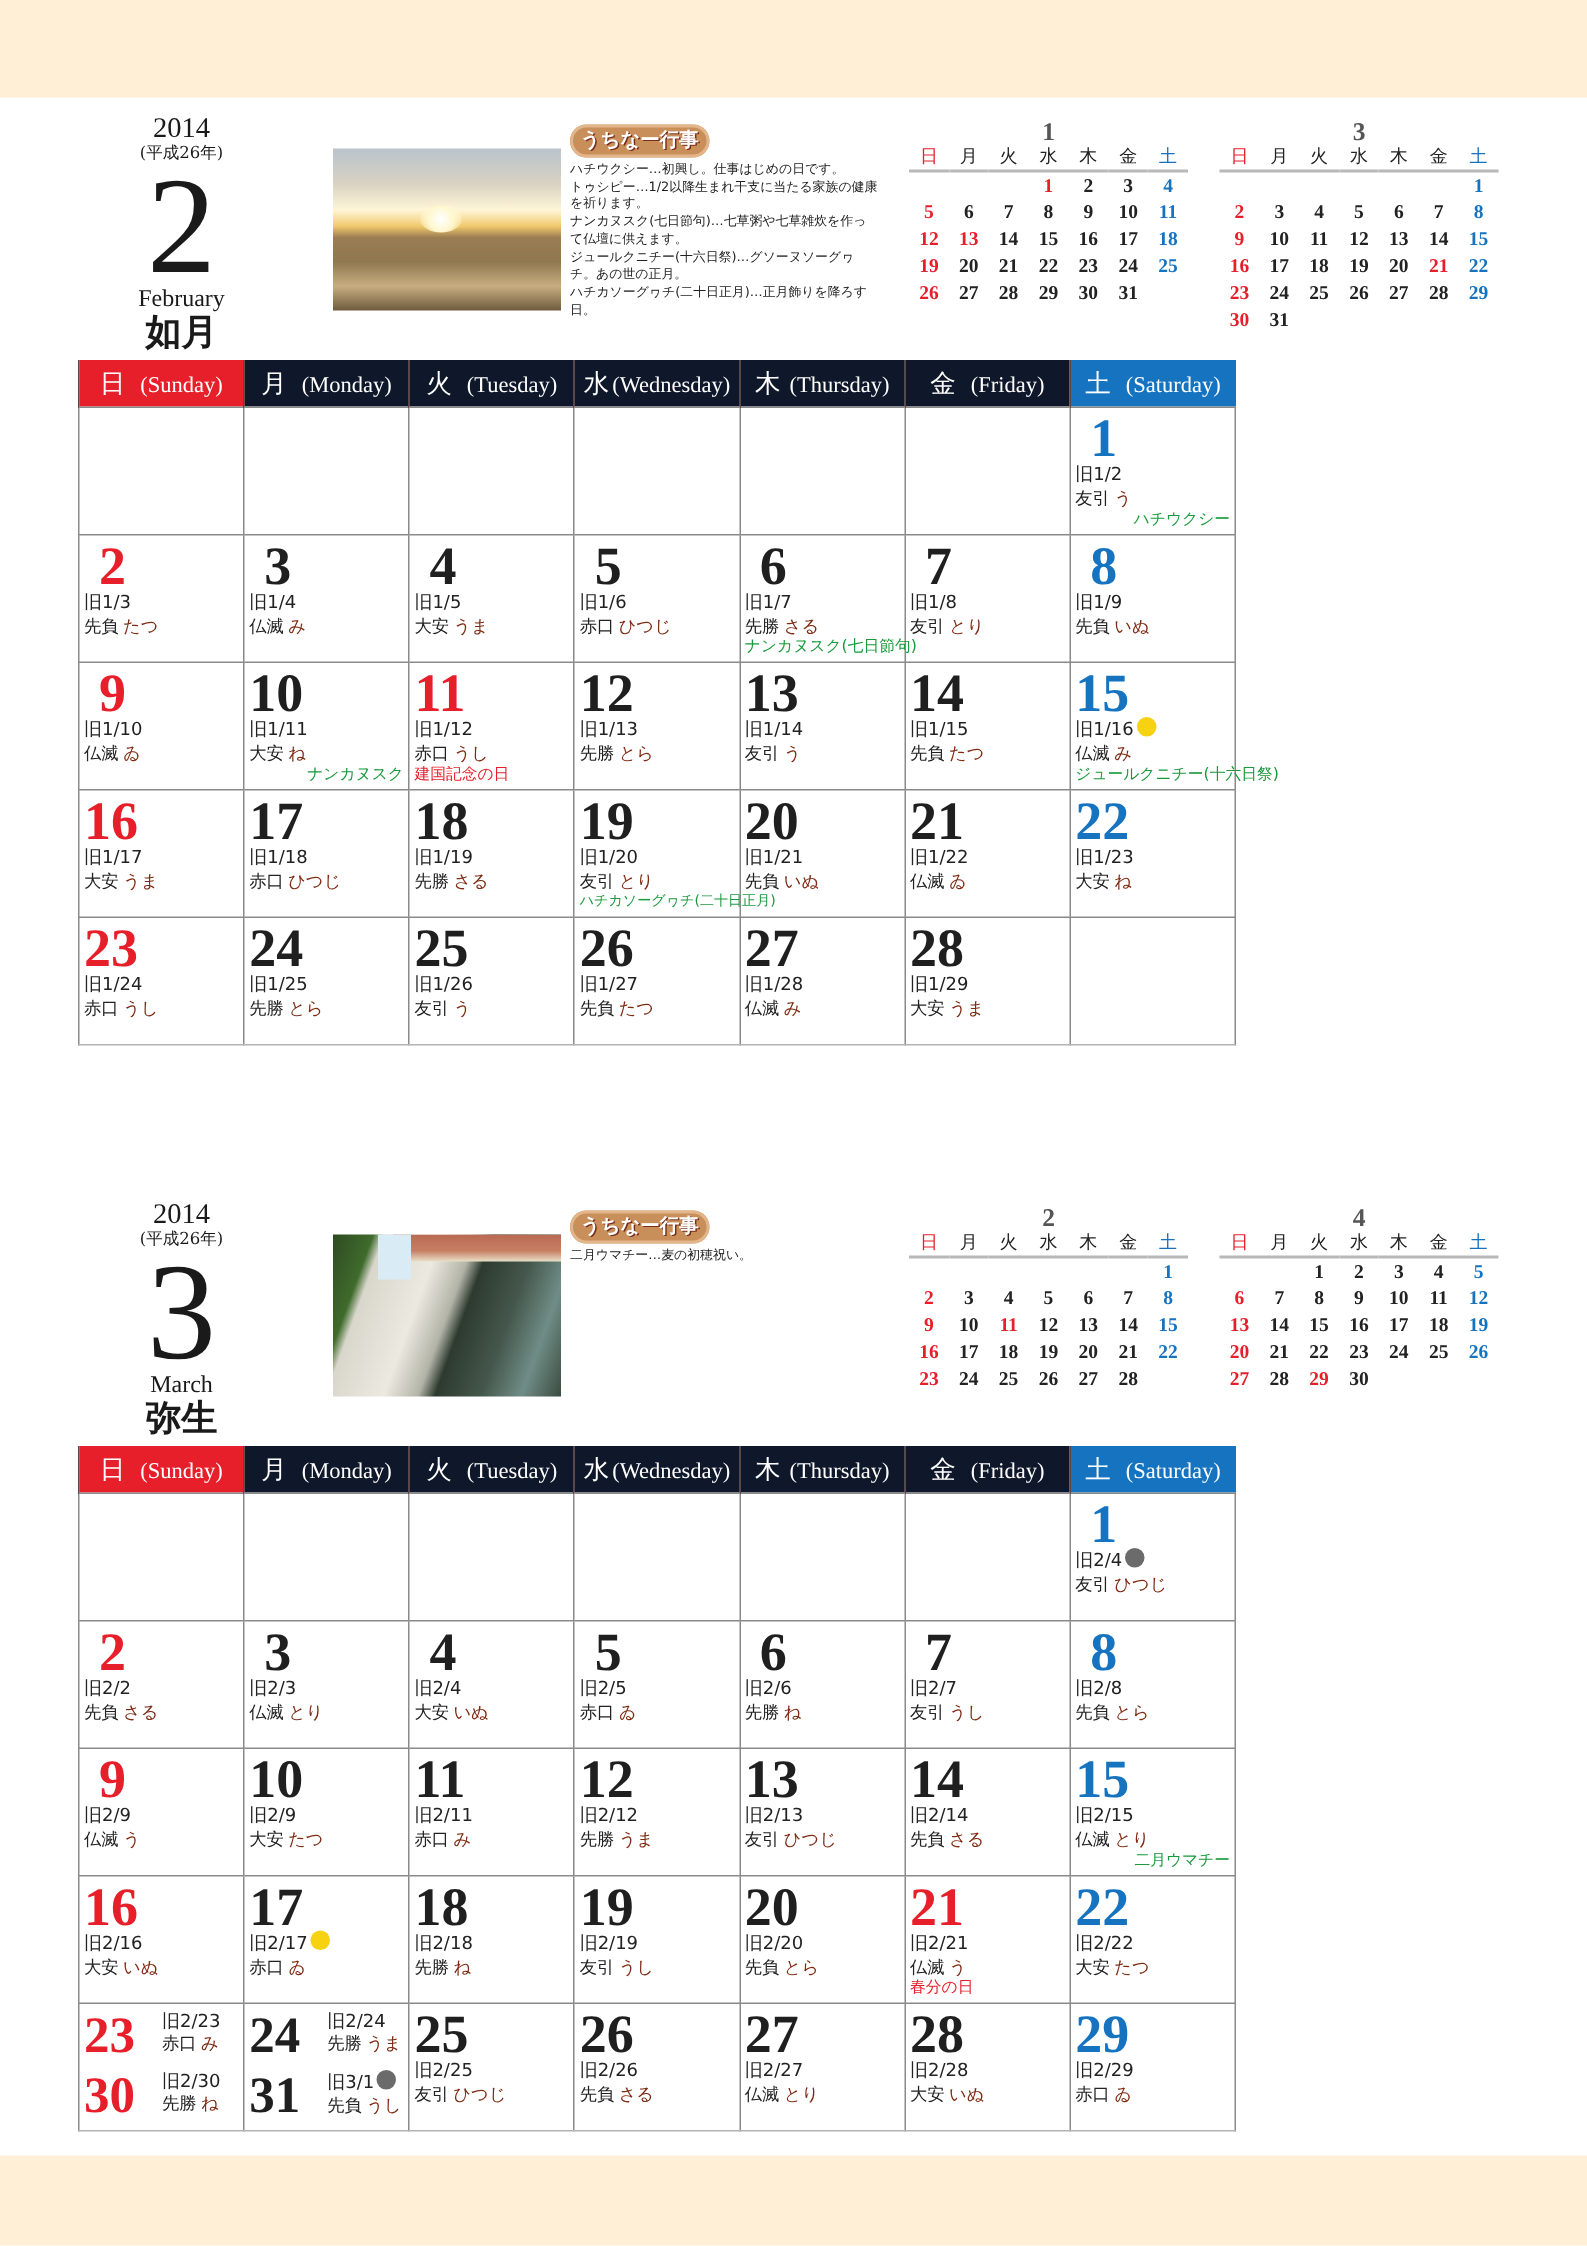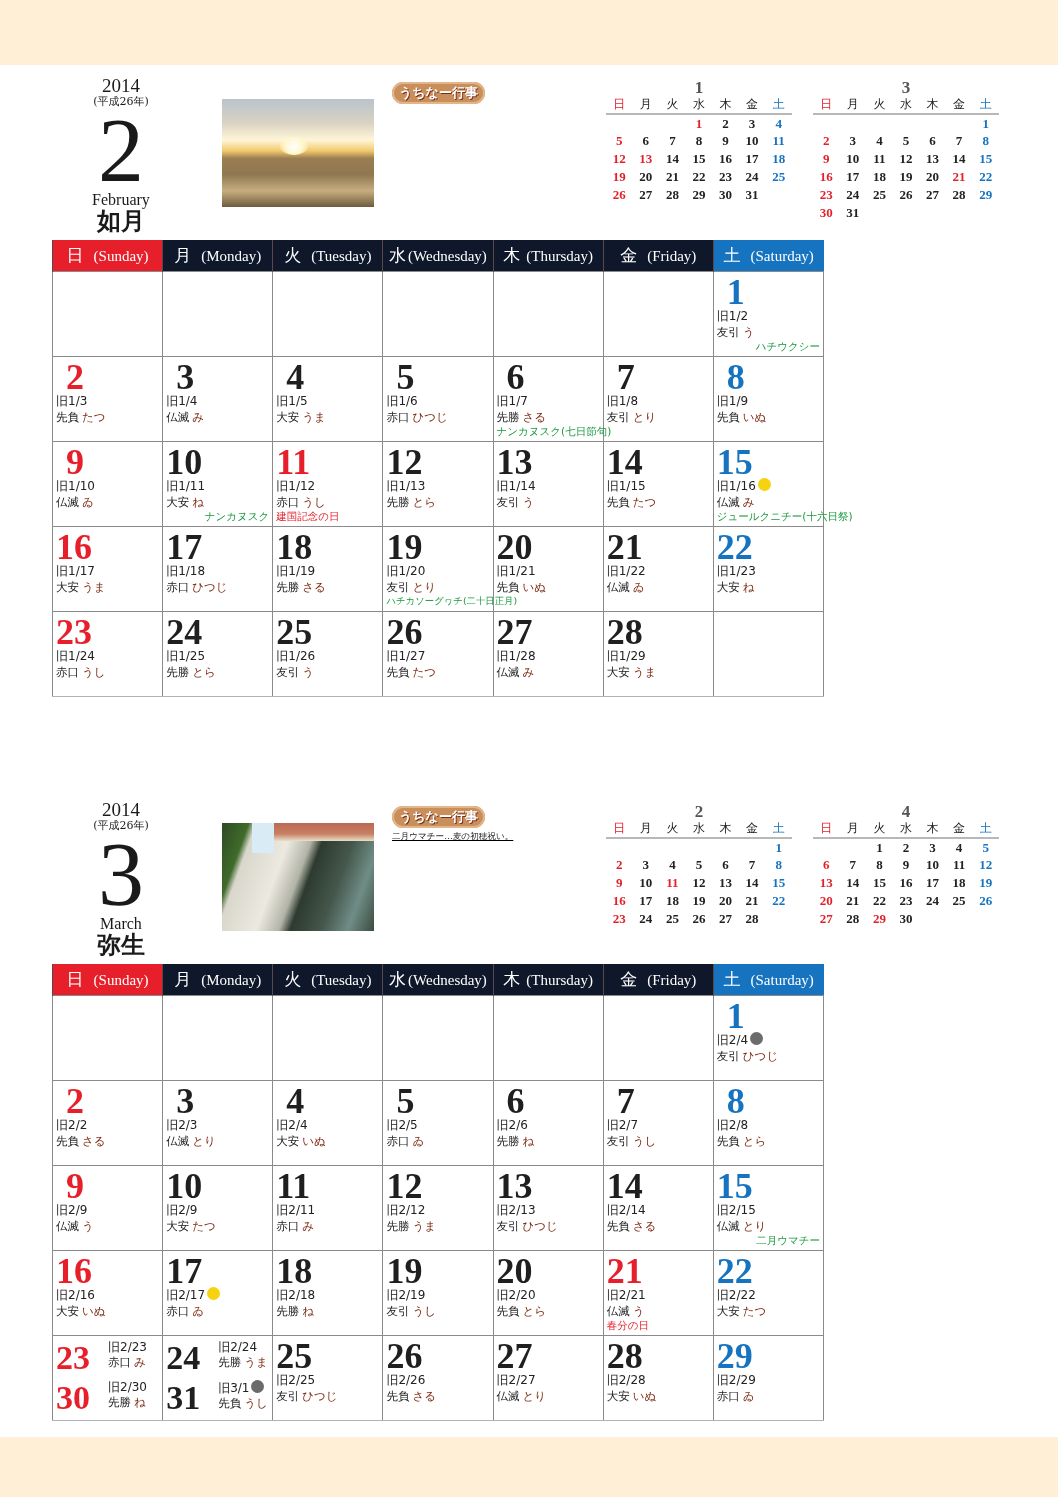--- a/index.html
+++ b/index.html
@@ -34,21 +34,21 @@
     background: linear-gradient(110deg, #2f4a22 0%, #3f6b2c 14%, #d9d6cc 18%, #ece9e0 38%, #b3b4a8 50%, #2d3a2f 56%, #45574c 72%, #6f8d86 86%, #3c4c40 100%);
   }
   .photo.stairs::before {
     content: ""; position: absolute; left: 40px; top: 0; width: 112px; height: 18px;
     background: linear-gradient(to bottom, #b96a52 0%, #c77f63 60%, #e7e0c8 100%);
   }
   .photo.stairs::after {
     content: ""; position: absolute; left: 30px; top: 0; width: 22px; height: 30px; background: #d9ecf5;
   }
 
-  .events { position: absolute; left: 392px; top: 10px; width: 206px; text-decoration: underline; }
+  .events { position: absolute; left: 380px; top: 10px; width: 206px; }
   .ev-badge {
     display: inline-block; padding: 2px 7px; border-radius: 12px;
     background: #c98f5a; color: #fff; font-size: 13px; font-weight: bold; line-height: 18px;
     box-shadow: 0 0 0 2px #e2b58a inset;
     text-shadow: 1px 1px 0 #7a2d1a;
   }
   .ev-text { margin-top: 3px; font-size: 8.6px; line-height: 11.7px; color: #222; }
   .ev-line { display: block; }
 
   .mini { position: absolute; top: 8px; width: 186px; }
@@ -106,20 +106,27 @@
   <div class="title-block">
     <div class="tb-year">2014</div>
     <div class="tb-era">(平成26年)</div>
     <div class="tb-num">2</div>
     <div class="tb-en">February</div>
     <div class="tb-jp">如月</div>
   </div>
   <div class="photo sunset"></div>
   <div class="events">
     <span class="ev-badge">うちなー行事</span>
+    <div class="ev-text">
+      <span class="ev-line">ハチウクシー…初興し。仕事はじめの日です。</span>
+      <span class="ev-line">トゥシピー…1/2以降生まれ干支に当たる家族の健康を祈ります。</span>
+      <span class="ev-line">ナンカヌスク(七日節句)…七草粥や七草雑炊を作って仏壇に供えます。</span>
+      <span class="ev-line">ジュールクニチー(十六日祭)…グソーヌソーグヮチ。あの世の正月。</span>
+      <span class="ev-line">ハチカソーグヮチ(二十日正月)…正月飾りを降ろす日。</span>
+    </div>
   </div>
 
   <div class="mini" style="left:606px;">
     <div class="mtitle">1</div>
     <table>
       <tbody>
           <tr>
         <th class="c-sun">日</th>
         <th>月</th>
         <th>火</th>

